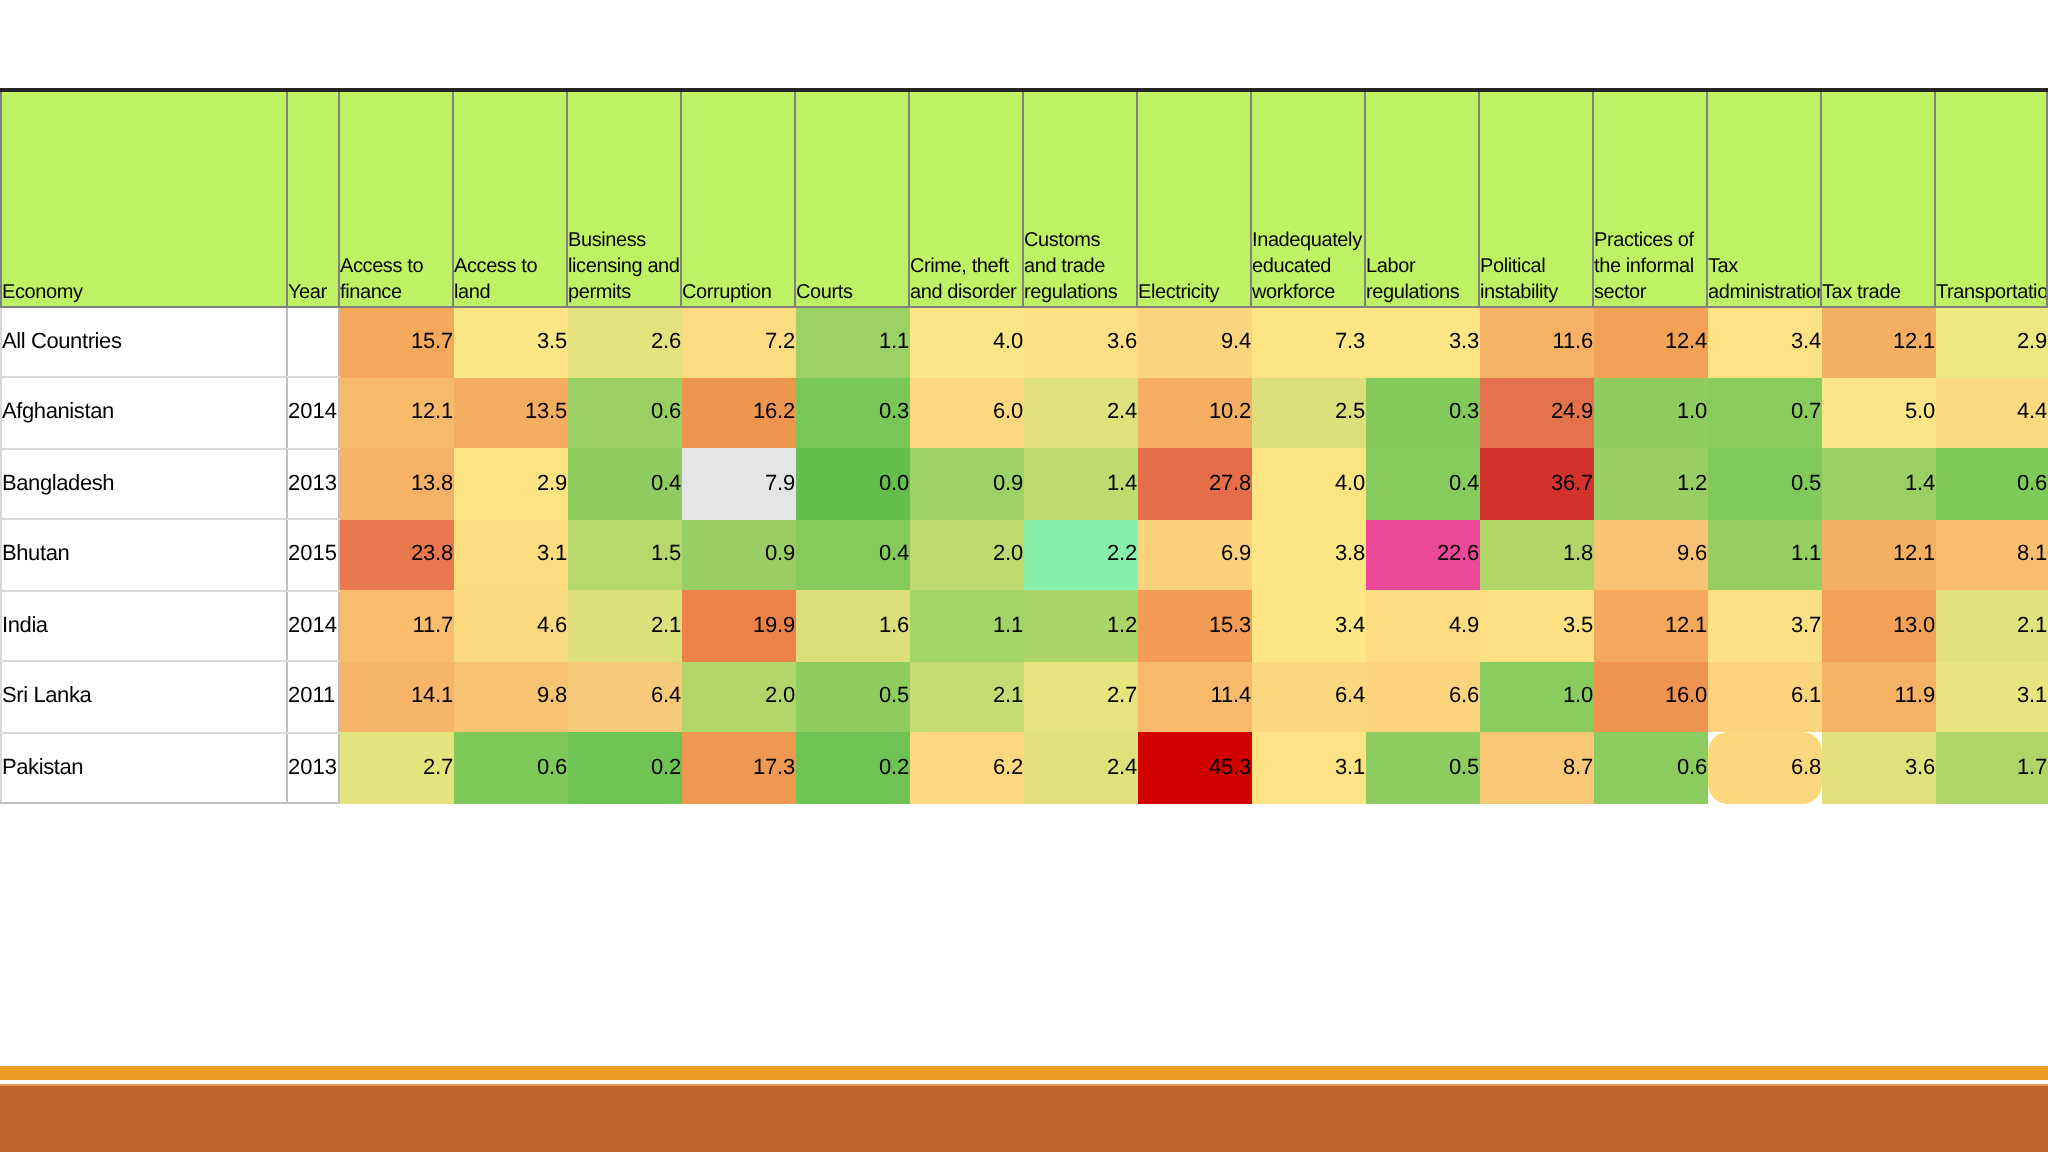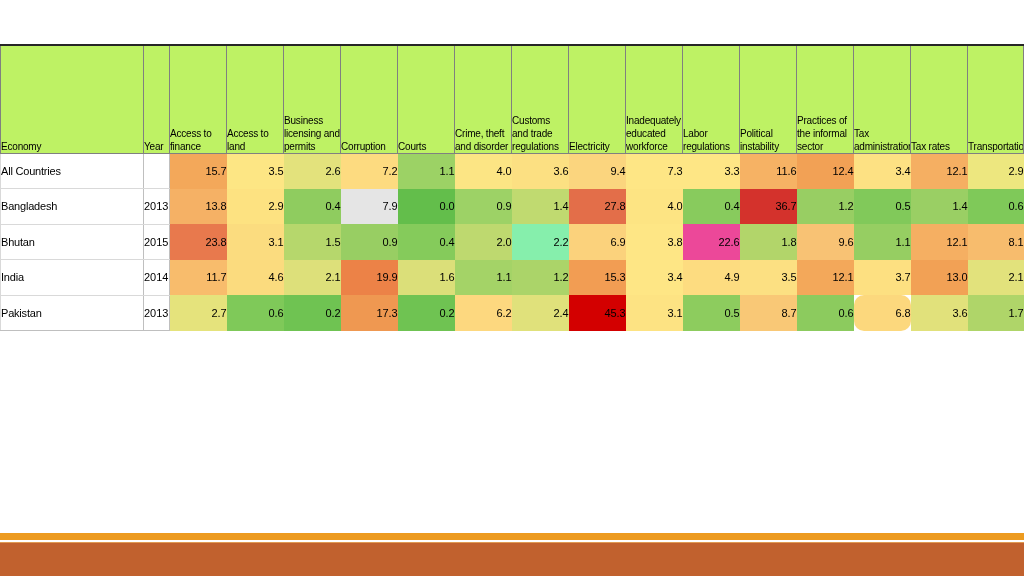--- a/index.html
+++ b/index.html
@@ -169,21 +169,21 @@
             <th class="hdr">
               <span class="hdr-txt">Political instability</span>
             </th>
             <th class="hdr">
               <span class="hdr-txt">Practices of the informal sector</span>
             </th>
             <th class="hdr">
               <span class="hdr-txt">Tax administration</span>
             </th>
             <th class="hdr">
-              <span class="hdr-txt">Tax rates</span>
+              <span class="hdr-txt">Tax trade</span>
             </th>
             <th class="hdr">
               <span class="hdr-txt">Transportation</span>
             </th>
           </tr>
       </thead>
       <tbody id="table-body">
           <tr class="data-row">
             <td class="lbl">All Countries</td>
             <td class="yr"></td>
@@ -197,20 +197,39 @@
             <td class="val" style="background: rgb(251, 213, 126);">9.4</td>
             <td class="val" style="background: rgb(254, 230, 133);">7.3</td>
             <td class="val" style="background: rgb(254, 230, 133);">3.3</td>
             <td class="val" style="background: rgb(246, 178, 100);">11.6</td>
             <td class="val" style="background: rgb(242, 161, 85);">12.4</td>
             <td class="val" style="background: rgb(253, 225, 131);">3.4</td>
             <td class="val" style="background: rgb(245, 175, 98);">12.1</td>
             <td class="val" style="background: rgb(237, 231, 127);">2.9</td>
           </tr>
           <tr class="data-row">
+            <td class="lbl">Afghanistan</td>
+            <td class="yr">2014</td>
+            <td class="val" style="background: rgb(247, 186, 107);">12.1</td>
+            <td class="val" style="background: rgb(245, 173, 97);">13.5</td>
+            <td class="val" style="background: rgb(154, 207, 100);">0.6</td>
+            <td class="val" style="background: rgb(238, 149, 80);">16.2</td>
+            <td class="val" style="background: rgb(121, 199, 86);">0.3</td>
+            <td class="val" style="background: rgb(253, 216, 127);">6.0</td>
+            <td class="val" style="background: rgb(224, 225, 123);">2.4</td>
+            <td class="val" style="background: rgb(245, 174, 98);">10.2</td>
+            <td class="val" style="background: rgb(221, 224, 122);">2.5</td>
+            <td class="val" style="background: rgb(132, 202, 91);">0.3</td>
+            <td class="val" style="background: rgb(227, 113, 75);">24.9</td>
+            <td class="val" style="background: rgb(143, 204, 95);">1.0</td>
+            <td class="val" style="background: rgb(138, 203, 93);">0.7</td>
+            <td class="val" style="background: rgb(254, 229, 133);">5.0</td>
+            <td class="val" style="background: rgb(252, 218, 127);">4.4</td>
+          </tr>
+          <tr class="data-row">
             <td class="lbl">Bangladesh</td>
             <td class="yr">2013</td>
             <td class="val" style="background: rgb(245, 177, 101);">13.8</td>
             <td class="val" style="background: rgb(253, 226, 129);">2.9</td>
             <td class="val" style="background: rgb(143, 204, 95);">0.4</td>
             <td class="val" style="background: #e5e5e5;">7.9</td>
             <td class="val" style="background: rgb(99, 190, 75);">0.0</td>
             <td class="val" style="background: rgb(157, 210, 102);">0.9</td>
             <td class="val" style="background: rgb(192, 218, 112);">1.4</td>
             <td class="val" style="background: rgb(227, 110, 73);">27.8</td>
@@ -254,20 +273,39 @@
             <td class="val" style="background: rgb(242, 157, 83);">15.3</td>
             <td class="val" style="background: rgb(254, 230, 133);">3.4</td>
             <td class="val" style="background: rgb(253, 220, 128);">4.9</td>
             <td class="val" style="background: rgb(252, 224, 130);">3.5</td>
             <td class="val" style="background: rgb(243, 168, 90);">12.1</td>
             <td class="val" style="background: rgb(253, 224, 129);">3.7</td>
             <td class="val" style="background: rgb(242, 161, 85);">13.0</td>
             <td class="val" style="background: rgb(226, 226, 124);">2.1</td>
           </tr>
           <tr class="data-row">
+            <td class="lbl">Sri Lanka</td>
+            <td class="yr">2011</td>
+            <td class="val" style="background: rgb(246, 181, 104);">14.1</td>
+            <td class="val" style="background: rgb(248, 194, 115);">9.8</td>
+            <td class="val" style="background: rgb(247, 201, 122);">6.4</td>
+            <td class="val" style="background: rgb(179, 214, 106);">2.0</td>
+            <td class="val" style="background: rgb(142, 204, 94);">0.5</td>
+            <td class="val" style="background: rgb(198, 220, 114);">2.1</td>
+            <td class="val" style="background: rgb(231, 228, 125);">2.7</td>
+            <td class="val" style="background: rgb(247, 185, 106);">11.4</td>
+            <td class="val" style="background: rgb(251, 216, 126);">6.4</td>
+            <td class="val" style="background: rgb(251, 212, 125);">6.6</td>
+            <td class="val" style="background: rgb(138, 203, 93);">1.0</td>
+            <td class="val" style="background: rgb(238, 148, 80);">16.0</td>
+            <td class="val" style="background: rgb(251, 212, 125);">6.1</td>
+            <td class="val" style="background: rgb(246, 178, 99);">11.9</td>
+            <td class="val" style="background: rgb(232, 229, 126);">3.1</td>
+          </tr>
+          <tr class="data-row">
             <td class="lbl">Pakistan</td>
             <td class="yr">2013</td>
             <td class="val" style="background: rgb(229, 227, 124);">2.7</td>
             <td class="val" style="background: rgb(127, 201, 89);">0.6</td>
             <td class="val" style="background: rgb(111, 195, 82);">0.2</td>
             <td class="val" style="background: rgb(239, 152, 81);">17.3</td>
             <td class="val" style="background: rgb(111, 195, 82);">0.2</td>
             <td class="val" style="background: rgb(253, 216, 127);">6.2</td>
             <td class="val" style="background: rgb(224, 225, 123);">2.4</td>
             <td class="val" style="background: rgb(211, 0, 0);">45.3</td>

